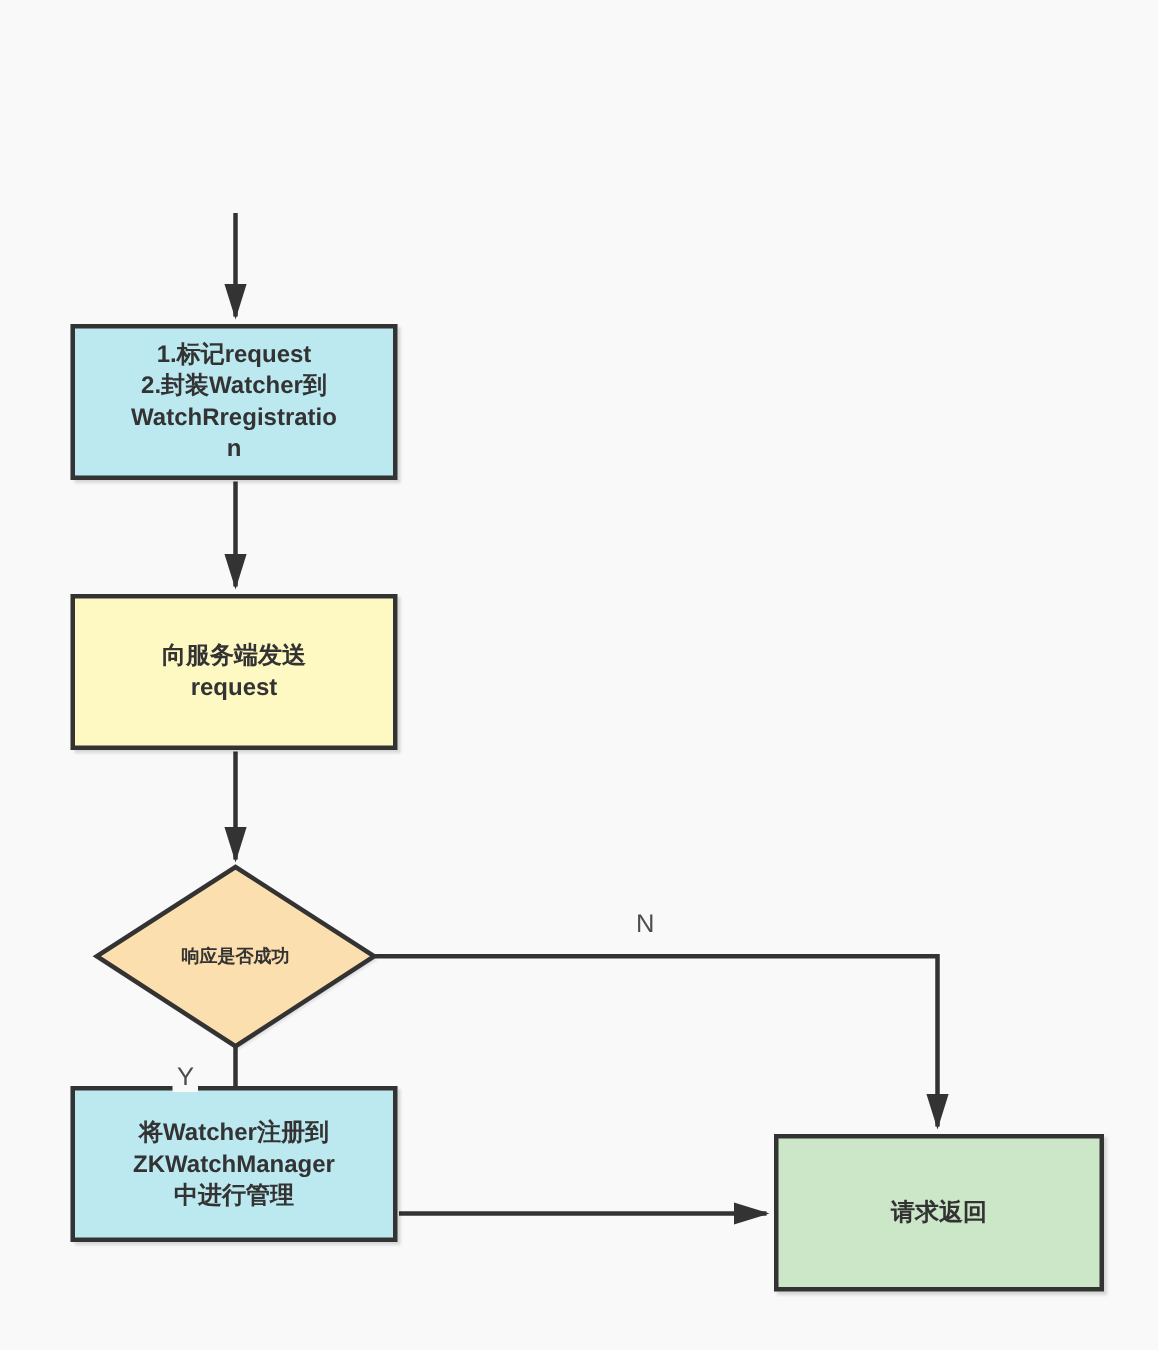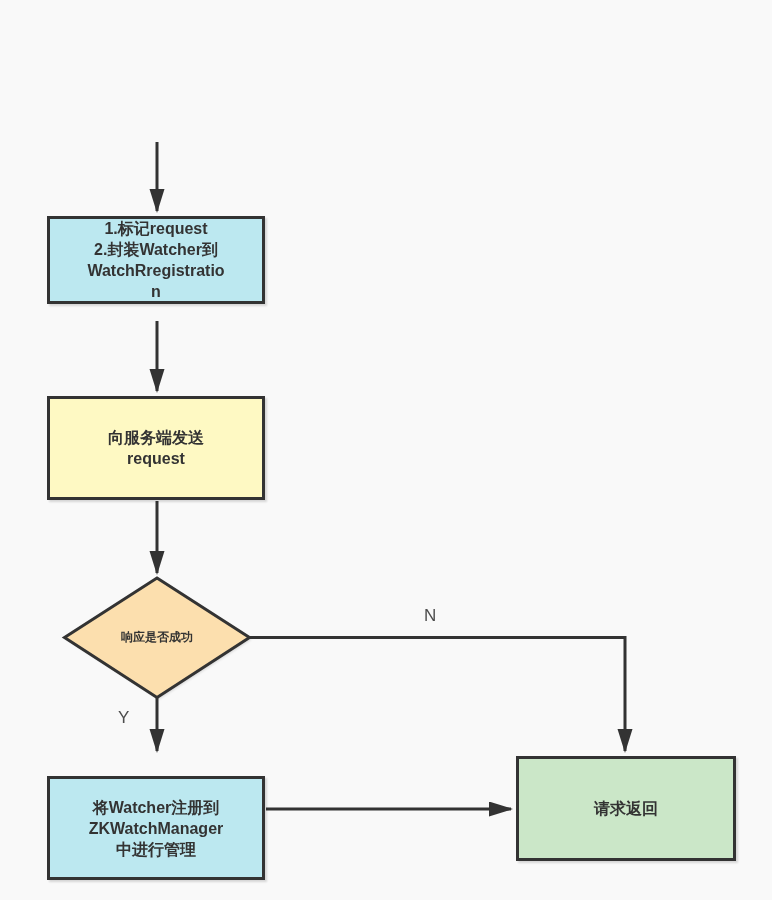--- a/index.html
+++ b/index.html
@@ -27,23 +27,23 @@
     text-align: center;
     font-size: 16px;
     font-weight: bold;
     line-height: 21px;
     color: #333333;
     white-space: pre-line;
     box-shadow: 2px 2px 2px rgba(0,0,0,0.14);
     padding: 2px 14px;
   }
   .node-1 { left: 47px;  top: 36px;  width: 218px; height: 105px; }
-  .node-2 { left: 47px;  top: 216px; width: 218px; height: 88px; padding: 2px 6px; }
+  .node-2 { left: 47px;  top: 216px; width: 218px; height: 104px; padding: 2px 6px; }
   .node-3 { left: 47px;  top: 396px; width: 218px; height: 104px; }
-  .node-4 { left: 47px;  top: 776px; width: 218px; height: 104px; }
+  .node-4 { left: 47px;  top: 724px; width: 218px; height: 104px; }
   .node-5 { left: 516px; top: 756px; width: 220px; height: 105px; font-family: Liberation Serif, serif; }
   .diamond-shape { filter: drop-shadow(2px 2px 1px rgba(0,0,0,0.12)); }
   .diamond-label {
     position: absolute;
     left: 72px; top: 622px; width: 170px; height: 30px;
     display: flex; align-items: center; justify-content: center;
     font-size: 12px; font-weight: bold; color: #333333;
     text-align: center;
   }
   .edge-label {

